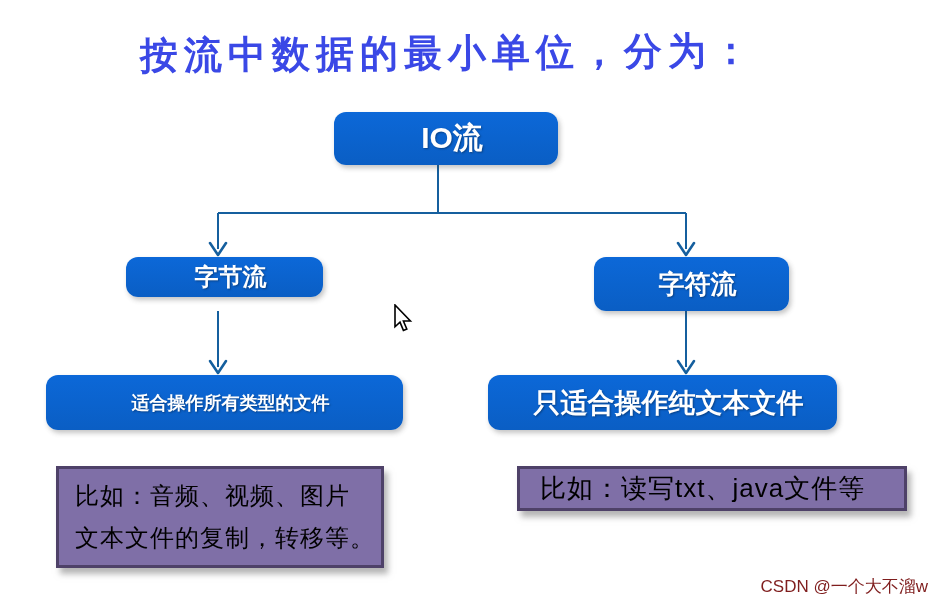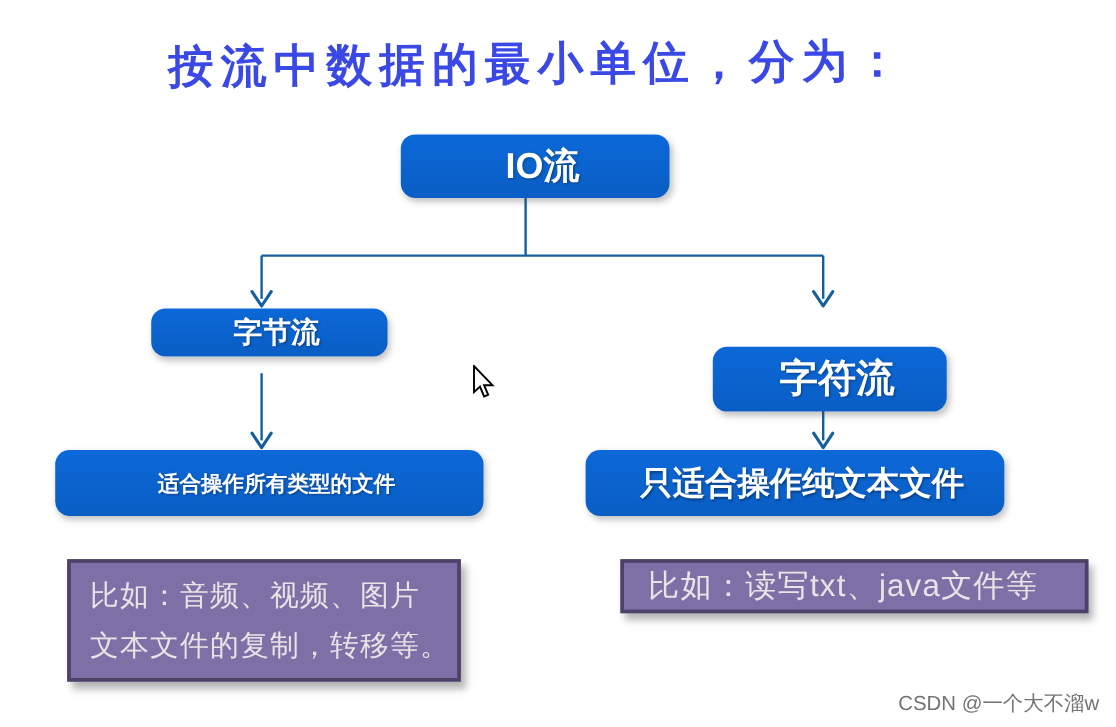--- a/index.html
+++ b/index.html
@@ -36,50 +36,50 @@
     color: #ffffff;
     font-weight: 700;
     border-radius: 12px;
     box-shadow: 2px 3px 5px rgba(60,60,60,0.30);
     text-shadow: 1px 1px 2px rgba(0,0,0,0.35);
     white-space: nowrap;
     padding-left: 12px;
   }
   .node-root  { left: 334px; top: 112px; width: 212px; height: 53px; font-size: 30px; }
   .node-byte  { left: 126px; top: 257px; width: 185px; height: 40px; font-size: 24px; }
-  .node-char  { left: 594px; top: 257px; width: 183px; height: 54px; font-size: 32px; margin-top: 32px; }
+  .node-char  { left: 594px; top: 257px; width: 183px; height: 54px; font-size: 26px; }
   .node-byte-desc { left: 46px;  top: 375px; width: 345px; height: 55px; font-size: 18px; }
   .node-char-desc { left: 488px; top: 375px; width: 337px; height: 55px; font-size: 27px; }
   .note {
     position: absolute;
     background: #7f6fa7;
     border: 3px solid #4e4168;
     box-shadow: 4px 6px 6px rgba(120,120,120,0.55);
-    color: #e5e5e5;
+    color: #000000;
     box-sizing: border-box;
   }
   .note-left {
     left: 56px; top: 466px; width: 328px; height: 102px;
     display: flex; flex-direction: column; justify-content: space-evenly;
     padding: 0 16px;
     font-size: 24px;
   }
   .note-right {
     left: 517px; top: 466px; width: 390px; height: 45px;
     display: flex; align-items: center;
     padding: 0 20px;
     font-size: 26px;
   }
   .note-line { white-space: nowrap; letter-spacing: 1px; }
   .watermark {
     position: absolute;
-    right: 14px;
+    right: 2px;
     bottom: 8px;
     font-size: 17px;
-    color: #737373;
+    color: #7f1d1d;
     white-space: nowrap;
   }
   .cursor {
     position: absolute;
     left: 393px;
     top: 304px;
   }
 </style>
 </head>
 <body>

